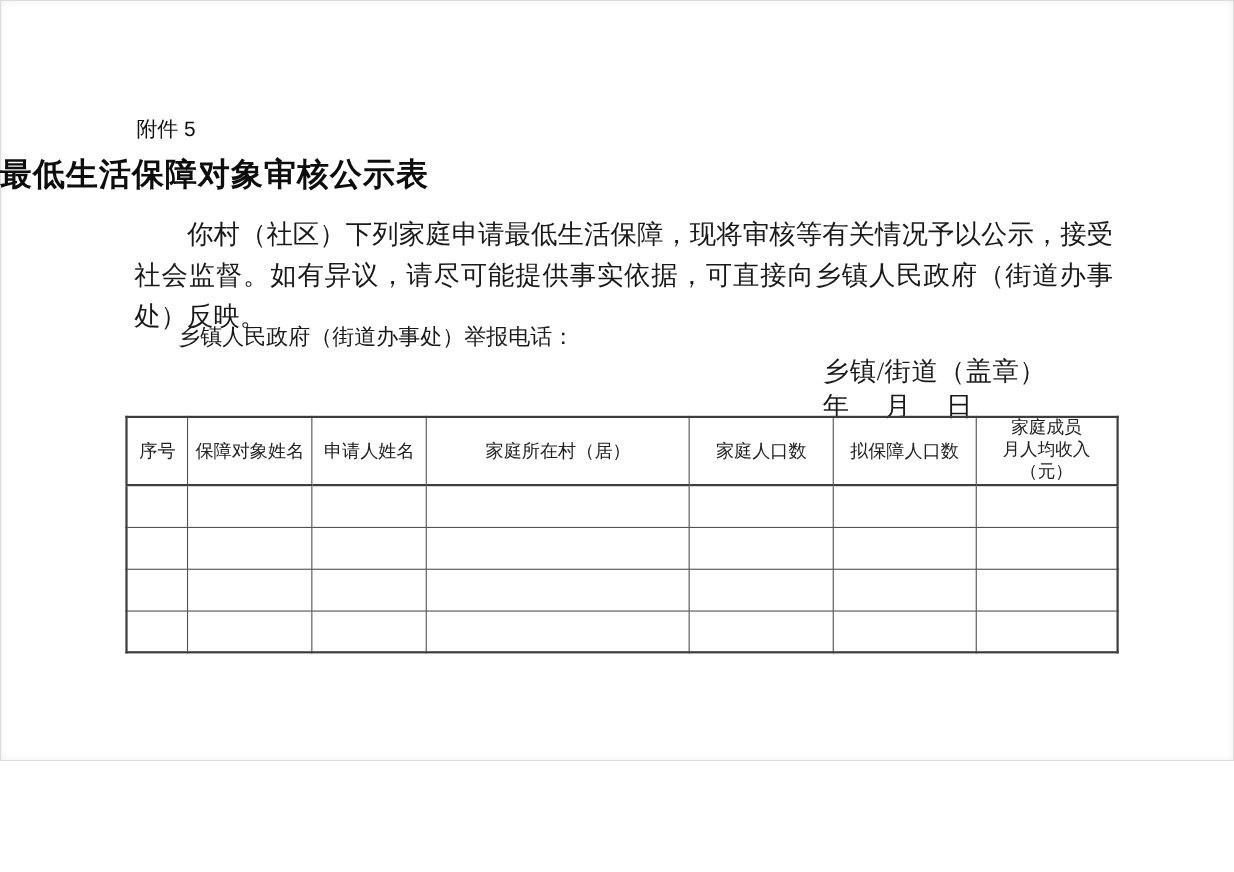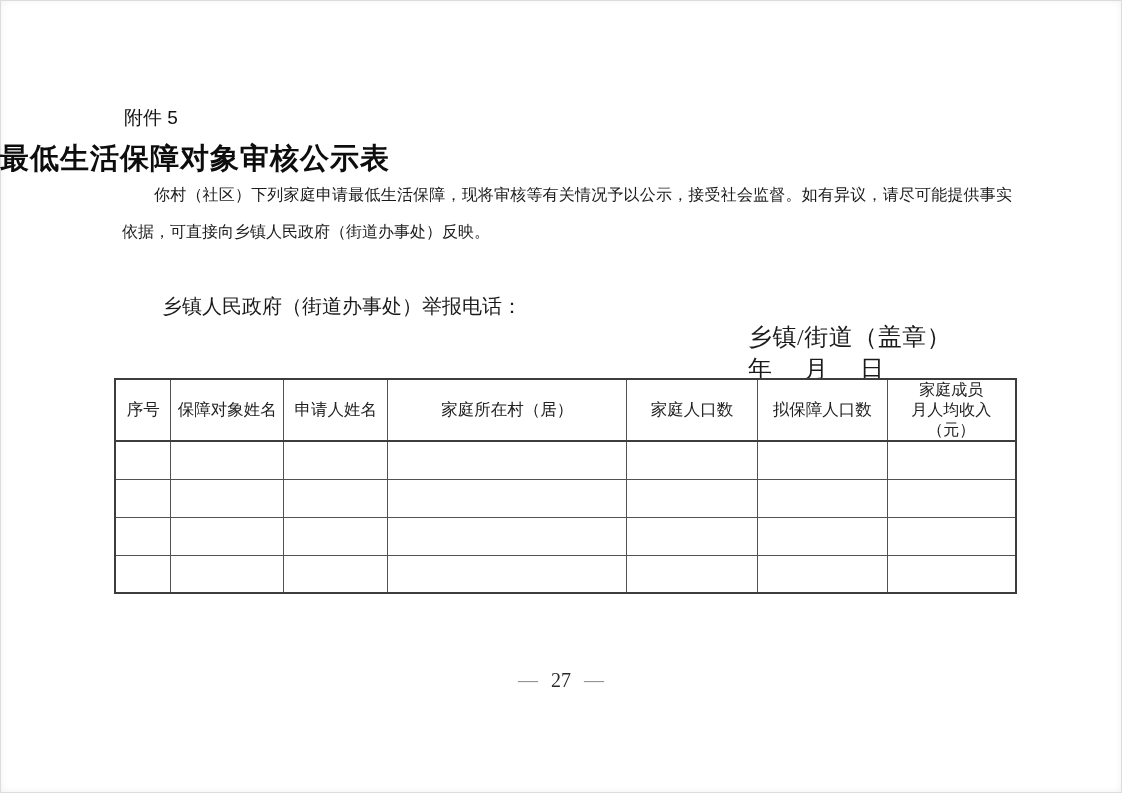--- a/index.html
+++ b/index.html
@@ -2,21 +2,21 @@
 <html><head>
 <meta charset="utf-8">
 <style>
   * { margin: 0; padding: 0; box-sizing: border-box; }
   html, body { width: 1122px; height: 793px; background: #ffffff; }
   body { font-family: "Liberation Serif", serif; color: #1a1a1a; }
 
   .page {
     position: relative;
     width: 1122px;
-    height: 793px;
+    height: 692px;
     background: #ffffff;
     overflow: hidden;
     box-shadow: inset 0 0 0 1px #dcdcdc, inset 0 0 9px rgba(0,0,0,0.07);
   }
 
   .attachment {
     position: absolute;
     left: 124px;
     top: 105px;
     font-family: "Liberation Sans", sans-serif;
@@ -31,23 +31,23 @@
     width: 100%;
     font-size: 29px;
     font-weight: bold;
     letter-spacing: 1px;
     color: #0d0d0d;
   }
 
   .intro {
     position: absolute;
     left: 122px;
-    top: 176px;
+    top: 196px;
     width: 890px;
-    font-size: 16px;
+    font-size: 24px;
     line-height: 37px;
     text-indent: 2em;
     text-align: justify;
   }
 
   .time-line {
     position: absolute;
     left: 162px;
     top: 258px;
     font-size: 20px;
@@ -195,17 +195,14 @@
           <td></td>
           <td></td>
           <td></td>
           <td></td>
           <td></td>
           <td></td>
         </tr>
       </tbody>
   </table>
 
-  <div class="footer-line">
-    <span class="dash">—</span><span>27</span><span class="dash">—</span>
-  </div>
 
 </div>
 
 </body></html>

